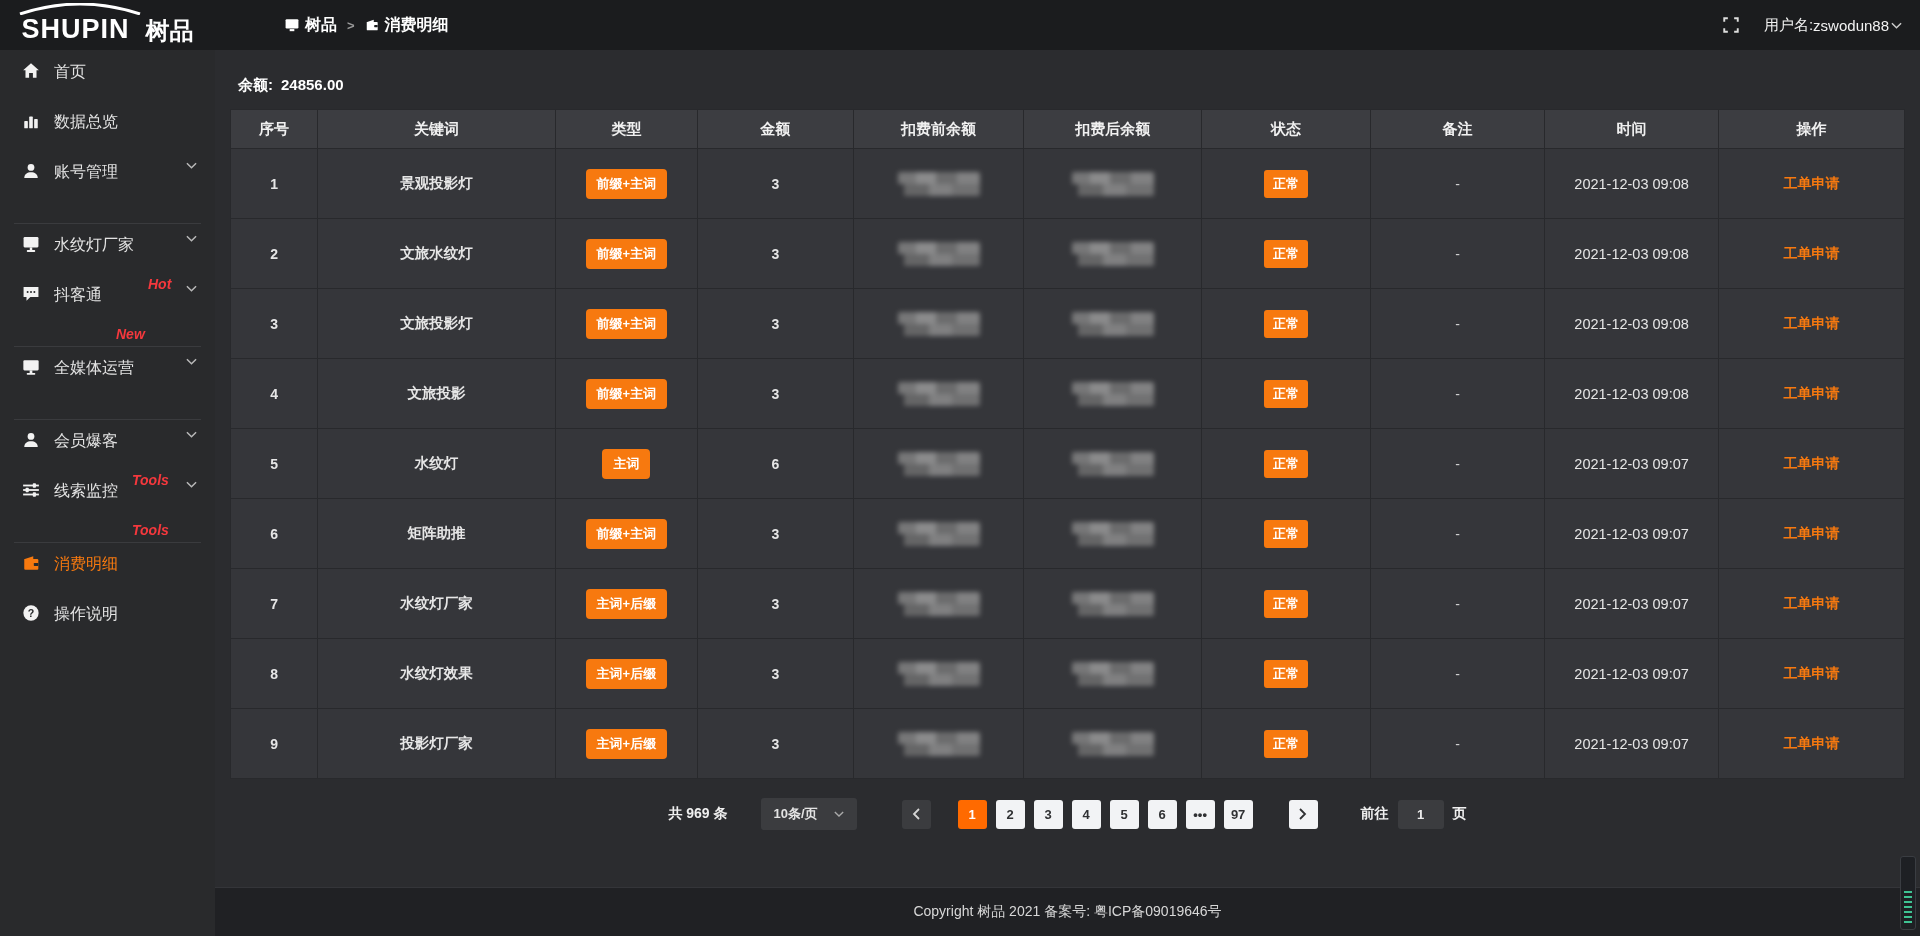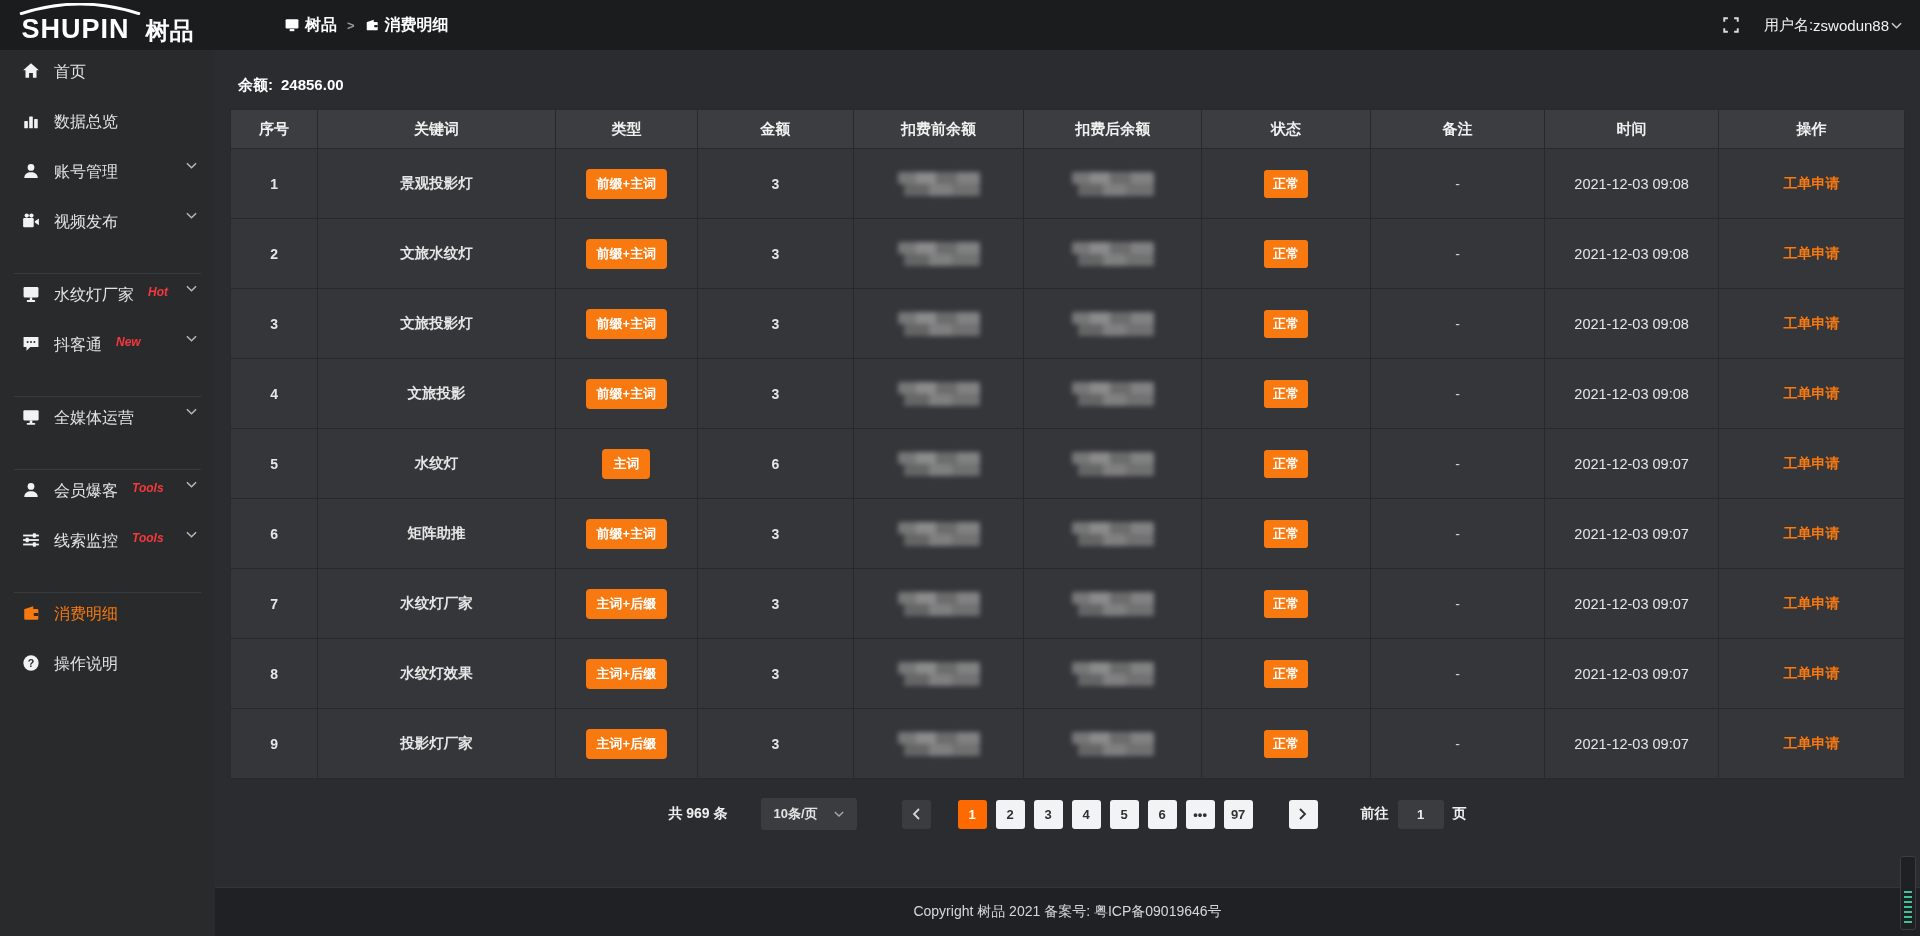--- a/index.html
+++ b/index.html
@@ -38,21 +38,21 @@
   .user-box{display:flex;align-items:center;gap:0;font-size:15px;color:#f2f2f2;cursor:pointer;}
   .user-box .chev{width:11px;height:7px;color:#ccc;margin-left:2px;}
   .user-box .chev svg{width:100%;height:100%;}
 
   
   .sidebar{position:fixed;top:50px;left:0;bottom:0;width:215px;background:var(--side);padding-top:12px;z-index:10;}
   .side-item{height:50px;display:flex;align-items:flex-start;padding:0 18px 0 22px;color:#e3e3e3;font-size:16px;cursor:pointer;}
   .side-item .side-icon{width:18px;height:18px;margin-right:14px;color:#f2f2f2;flex:0 0 auto;}
   .side-item .side-icon svg{width:100%;height:100%;fill:currentColor;}
   .side-label{white-space:nowrap;}
-  .side-badge{font-size:12px;font-weight:bold;font-style:italic;margin-left:14px;}
+  .side-badge{font-size:14px;font-weight:bold;font-style:italic;margin-left:14px;margin-top:41px;}
   .side-badge.red{color:var(--red);}
   .side-badge.gold{color:var(--gold);}
   .side-chev{margin-left:auto;width:11px;height:7px;color:#b9b9b9;}
   .side-chev svg{width:100%;height:100%;}
   .side-item.active{color:var(--accent);}
   .side-item.active .side-icon{color:var(--accent);}
   .side-divider{height:1px;background:#3a3b3e;margin:11px 14px;}
 
   
   .main{margin-left:215px;padding-top:50px;height:936px;display:flex;flex-direction:column;}
@@ -175,37 +175,20 @@
 
   </div>
       <div class="side-item">
     <span class="side-icon">
           <svg viewBox="0 0 16 16">
             <circle cx="8" cy="4.8" r="3"></circle>
             <path d="M2 14.2c0-3.4 2.7-5.1 6-5.1s6 1.7 6 5.1z"></path>
           </svg>
         </span>
     <span class="side-label">账号管理</span>
-
-    <span class="side-chev">
-          <svg viewBox="0 0 12 7" fill="none" stroke="currentColor" stroke-width="1.6">
-            <path d="M1 1l5 5 5-5"></path>
-          </svg>
-        </span>
-  </div>
-      <div class="side-item">
-    <span class="side-icon">
-          <svg viewBox="0 0 16 16">
-            <circle cx="4.2" cy="3.2" r="1.9"></circle>
-            <circle cx="8.4" cy="3.2" r="1.9"></circle>
-            <rect x="1" y="5.4" width="9.4" height="8.2" rx="1"></rect>
-            <path d="M11.4 8.2 15 5.8v6L11.4 9.4z"></path>
-          </svg>
-        </span>
-    <span class="side-label">视频发布</span>
 
     <span class="side-chev">
           <svg viewBox="0 0 12 7" fill="none" stroke="currentColor" stroke-width="1.6">
             <path d="M1 1l5 5 5-5"></path>
           </svg>
         </span>
   </div>
       <div class="side-divider"></div>
       <div class="side-item">
     <span class="side-icon">

